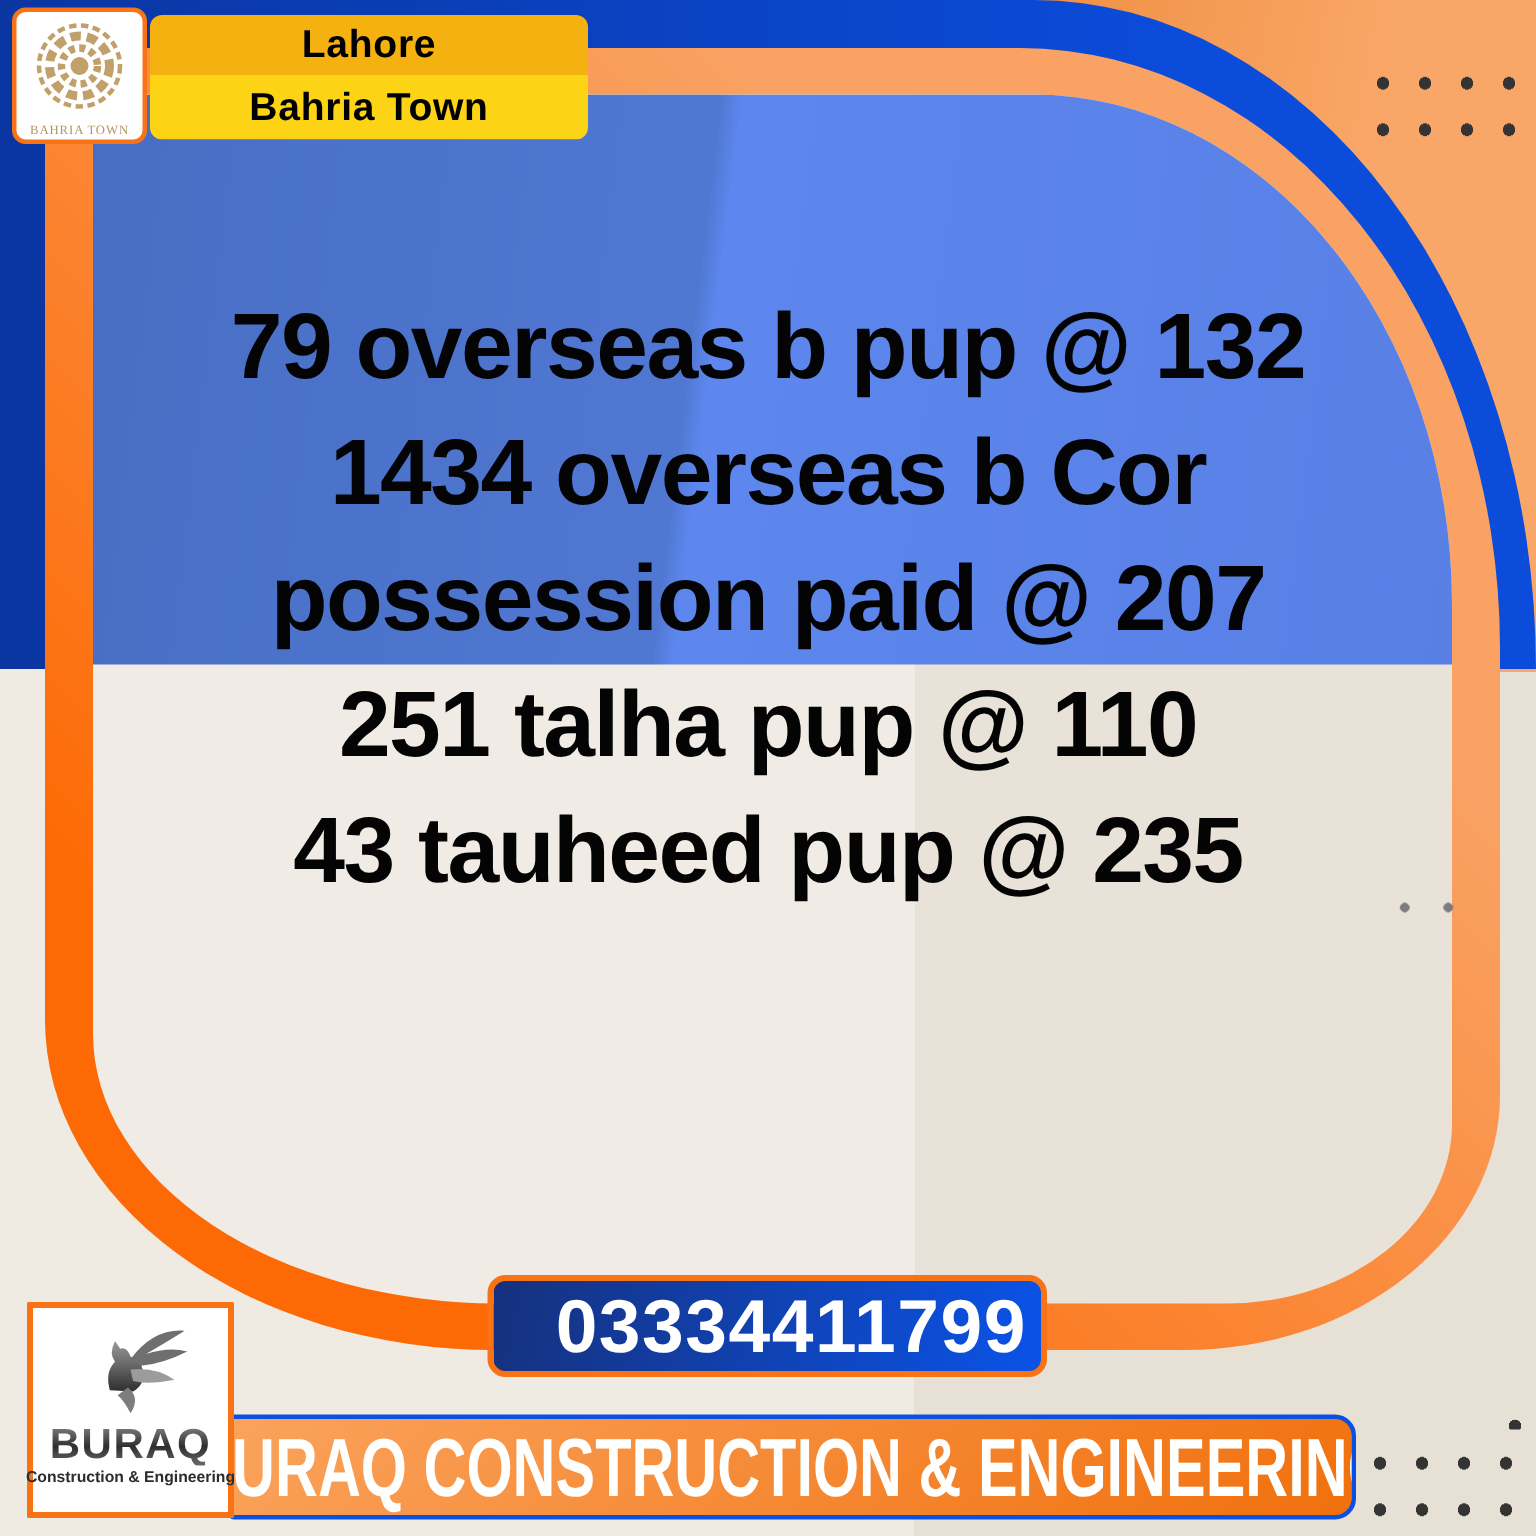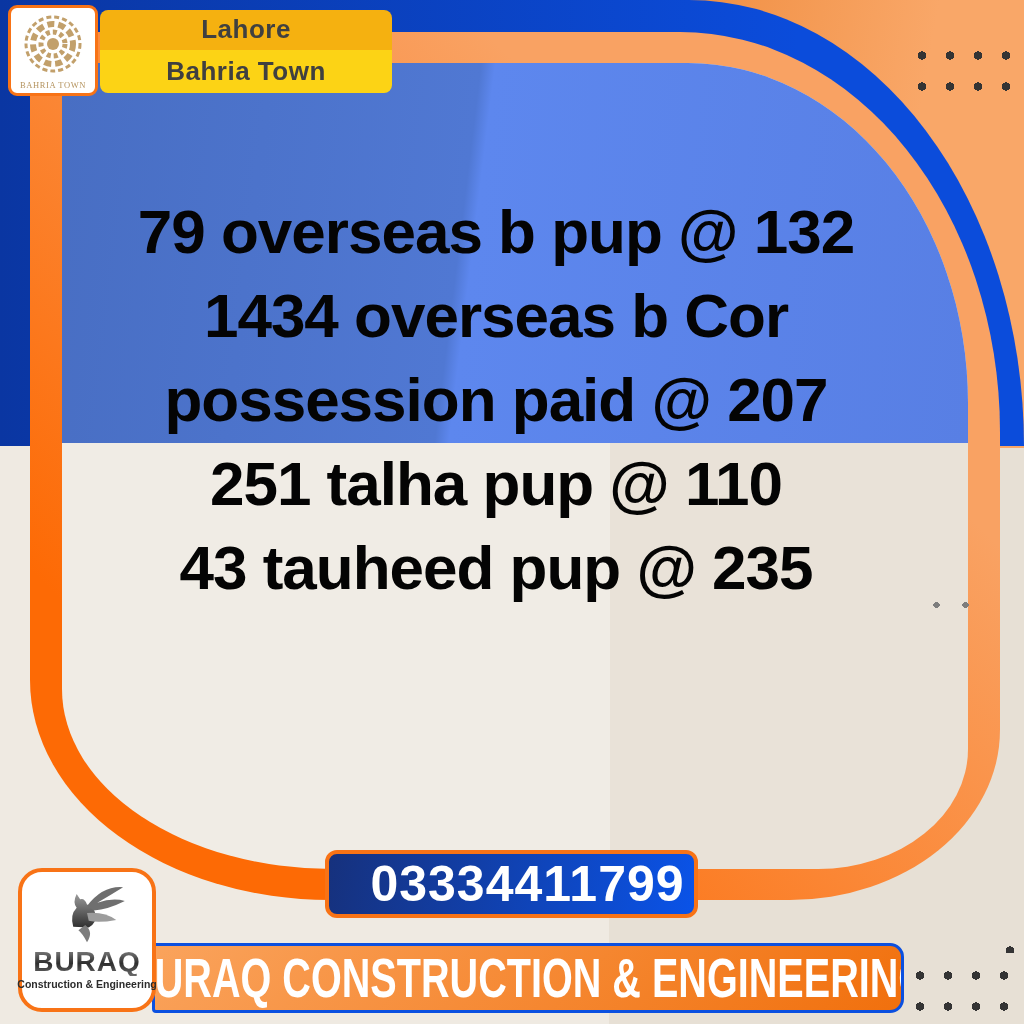--- a/index.html
+++ b/index.html
@@ -35,21 +35,21 @@
   .card-inner{
     width:100%;height:100%;overflow:hidden;
     border-radius:8px 280px 150px 270px / 8px 340px 120px 180px;
     background:linear-gradient(90deg,#f0ece5 0 60.5%,#e9e2d8 60.5% 100%);
   }
   .card-blue{
     width:100%;height:380px;
     background:linear-gradient(97deg,#486ec3 0%,#5078d3 44%,#5d87ee 45.5%,#587fe4 100%);
   }
   .listing{
-    left:46px;top:190px;width:900px;
+    left:62px;top:190px;width:900px;
     text-align:center;color:#040404;font-weight:bold;
     font-size:62px;line-height:84px;letter-spacing:-1px;white-space:nowrap;
   }
 
   
   .bahria-box{
     left:8px;top:5px;width:90px;height:91px;background:#fff;
     border:3px solid #f87316;border-radius:9px;
     display:flex;flex-direction:column;align-items:center;justify-content:flex-start;
     padding-top:5px;
@@ -57,21 +57,21 @@
   .bahria-label{
     font-family:"Liberation Serif",serif;font-size:8.5px;letter-spacing:.6px;
     color:#b5945f;margin-top:1px;white-space:nowrap;
   }
   .yellow-box{
     left:100px;top:10px;width:292px;height:83px;border-radius:8px;overflow:hidden;
     display:flex;flex-direction:column;
   }
   .yellow-top{flex:1;background:#f5b110;display:flex;align-items:center;justify-content:center;}
   .yellow-bottom{flex:1.08;background:#fcd315;display:flex;align-items:center;justify-content:center;}
-  .yellow-box .txt{font-weight:bold;font-size:26px;color:#404040;letter-spacing:.5px;}
+  .yellow-box .txt{font-weight:bold;font-size:26px;color:#000000;letter-spacing:.5px;}
   .bahriaplus{
     left:808px;top:5px;width:216px;height:40px;background:#efa164;border-radius:4px 0 0 4px;
     display:flex;align-items:center;justify-content:center;
     font-weight:bold;font-size:26px;color:#10101f;letter-spacing:-.5px;
   }
 
   
   .phone-btn{
     left:325px;top:850px;width:373px;height:68px;
     background:linear-gradient(100deg,#16317d 0%,#0a53e8 100%);
@@ -84,21 +84,21 @@
     background:linear-gradient(135deg,#faa35c 0%,#f1700d 100%);
     border:3px solid #0b50e0;border-radius:4px 14px 14px 4px;
     display:flex;align-items:center;justify-content:center;overflow:hidden;
   }
   .bottom-bar .txt{
     color:#fff;font-weight:bold;font-size:55px;white-space:nowrap;
     display:inline-block;transform:scaleX(.72);letter-spacing:0;
   }
   .buraq-box{
     left:18px;top:868px;width:138px;height:144px;background:#fff;
-    border:4px solid #f87316;border-radius:24px;
+    border:4px solid #f87316;border-radius:1px;
     display:flex;flex-direction:column;align-items:center;justify-content:flex-start;
     padding-top:10px;
   }
   .buraq-name{
     font-weight:bold;font-size:28px;letter-spacing:1px;line-height:28px;
     background:linear-gradient(180deg,#8a8a8a 0%,#2e2e2e 55%,#6b6b6b 100%);
     -webkit-background-clip:text;background-clip:text;color:transparent;
   }
   .buraq-tagline{font-weight:bold;font-size:10.5px;color:#2c2c2c;margin-top:2px;white-space:nowrap;}
 </style>

